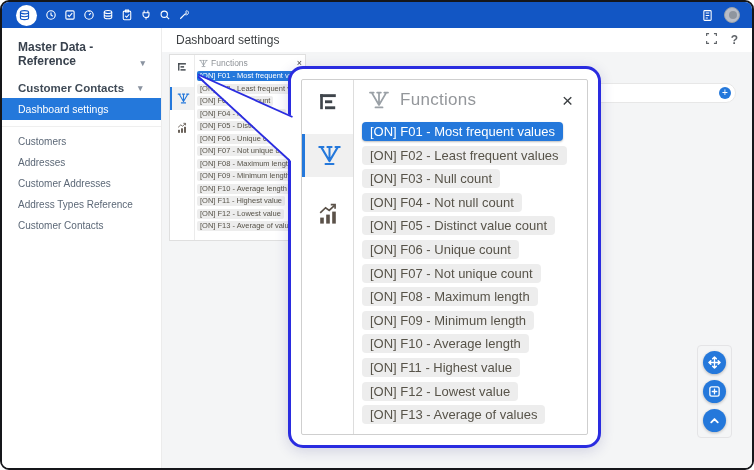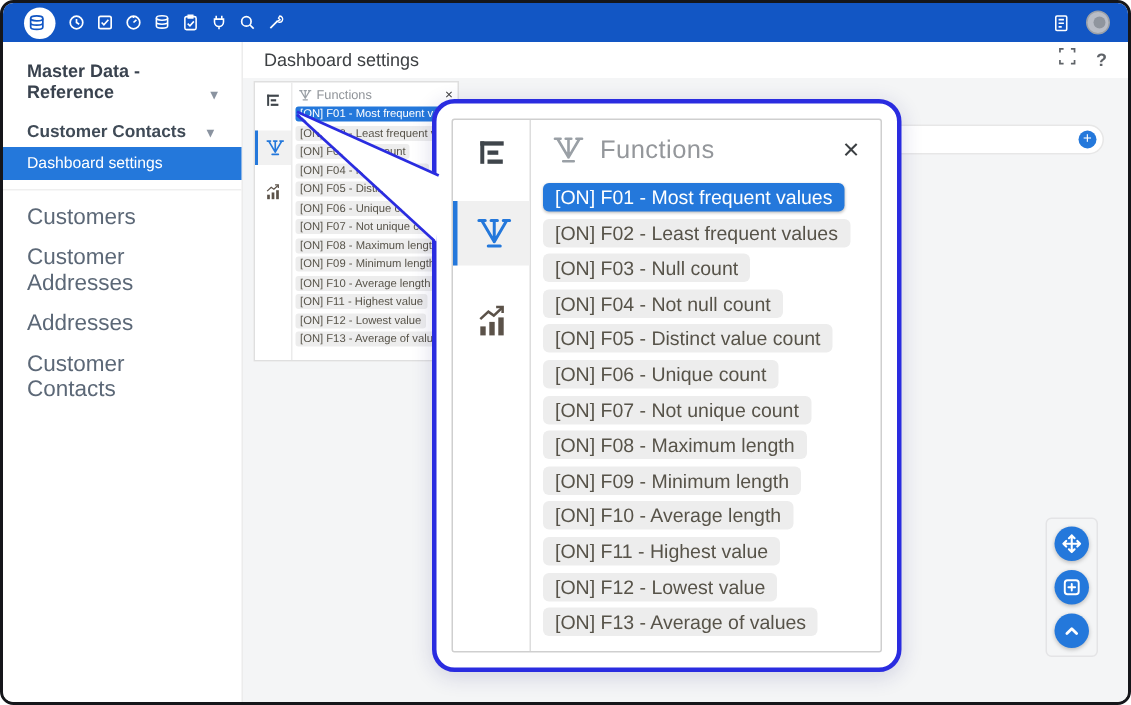--- a/index.html
+++ b/index.html
@@ -20,21 +20,21 @@
   
   .bodyrow{flex:1;display:flex;min-height:0}
   .sidebar{width:160px;background:#fff;border-right:1px solid #ececec;flex:none;padding-top:6px;font-size:11px;color:#5a6575}
   .sb-domain{padding:6px 16px 4px;font-weight:bold;font-size:12px;color:#39424e;display:flex;align-items:flex-end;cursor:pointer}
   .sb-entity{padding:10px 16px 2px;font-weight:bold;font-size:11.5px;color:#404b57;display:flex;align-items:center;cursor:pointer}
   .caret{color:#8a93a0;font-size:9px;margin-left:14px}
   .sb-actions{padding:9px 16px 6px;font-size:10px;color:#6b7686;cursor:pointer}
   .sb-actions .caret{margin-left:4px;font-size:8px}
   .sb-selected{background:var(--c-accent);color:#fff;font-size:10.5px;padding:5px 16px;margin-top:2px;cursor:pointer}
   .sb-div{border-bottom:1px solid #efefef;margin:6px 0 4px}
-  .sb-item{padding:5px 16px;font-size:15px;color:#5c6877;cursor:pointer}
+  .sb-item{padding:5px 16px;font-size:10px;color:#5c6877;cursor:pointer}
   
   .main{flex:1;display:flex;flex-direction:column;min-width:0}
   .mainhead{height:24px;display:flex;align-items:center;padding:0 14px;background:#fff;flex:none}
   .mh-title{font-size:12px;color:#3d4043}
   .mh-right{margin-left:auto;display:flex;align-items:center;gap:13px;color:#5f6368}
   .mh-help{font-size:12px;font-weight:bold;color:#5f6368;cursor:pointer}
   .content{flex:1;background:var(--c-content);position:relative;min-height:0}
   
   .addbar{position:absolute;left:130px;right:16px;top:31px;height:20px;background:#fff;border:1px solid #e7e7e7;border-radius:10px;display:flex;align-items:center;justify-content:flex-end;padding:0 4px;z-index:1}
   .addbtn{width:12px;height:12px;border-radius:50%;background:var(--c-accent);color:#fff;font-size:10px;line-height:11px;text-align:center;cursor:pointer}
@@ -151,22 +151,23 @@
       <div class="sb-entity">
         <span>Customer Contacts</span>
         <span class="caret">▾</span>
       </div>
       <div class="sb-selected">
         <span>Dashboard settings</span>
       </div>
       <div class="sb-div"></div>
       <div id="sb-items">
           <div class="sb-item">Customers</div>
+          <div class="sb-item">Addresses</div>
           <div class="sb-item">Customer Addresses</div>
-          <div class="sb-item">Addresses</div>
+          <div class="sb-item">Address Types Reference</div>
           <div class="sb-item">Customer Contacts</div>
         </div>
     </div>
 
     <div class="main">
       <div class="mainhead">
         <span class="mh-title">Dashboard settings</span>
         <span class="mh-right">
           <span style="cursor:pointer">
             <svg width="13" height="13" viewBox="0 0 16 16" fill="none" stroke="#5f6368" stroke-width="1.4">

